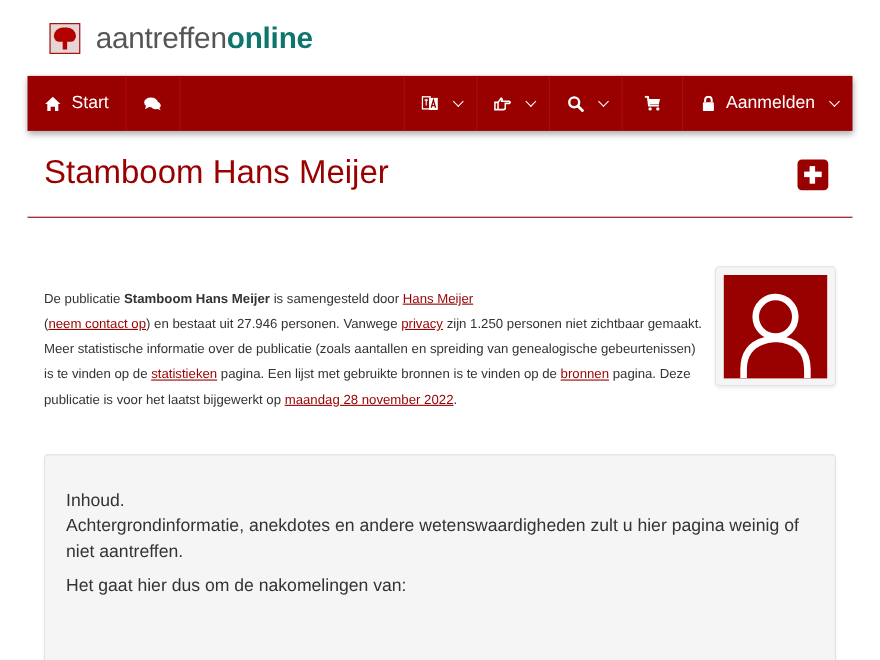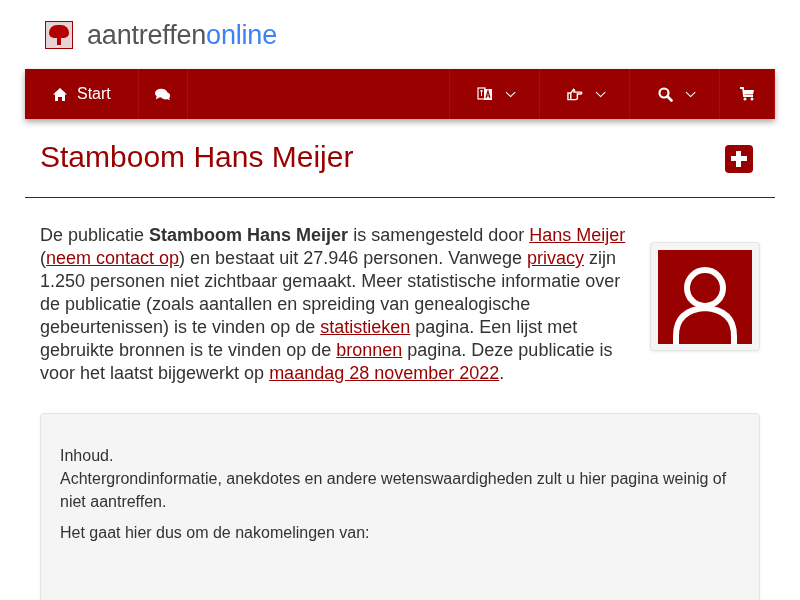--- a/index.html
+++ b/index.html
@@ -4,36 +4,36 @@
 <style>
   * { box-sizing: border-box; margin: 0; padding: 0; }
   html, body { width: 800px; height: 600px; overflow: hidden; background: #fff; }
   body { font-family: "Liberation Sans", sans-serif; color: #333; font-size: 16px; }
 
   .brand { position: absolute; left: 45px; top: 18px; height: 34px; display: flex; align-items: center; }
   .brand-logo { width: 28px; height: 28px; border: 1px solid #9a0000; background: #e7d4d4; position: relative; margin-right: 14px; }
   .brand-logo .crown { position: absolute; left: 3px; top: 3px; width: 20px; height: 13px; background: #b30000; border-radius: 8px 8px 5px 5px; }
   .brand-logo .trunk { position: absolute; left: 11px; top: 14px; width: 4px; height: 9px; background: #b30000; }
   .brand-text { font-size: 27px; color: #555; letter-spacing: -0.2px; }
-  .brand-text b { color: #3b82f6; font-weight: normal; }
+  .brand-text b { color: #0f766e; font-weight: bold; }
 
   .navbar { position: absolute; left: 25px; top: 69px; width: 750px; height: 50px; background: #990000; display: flex; box-shadow: 0 3px 6px rgba(0,0,0,0.35); }
-  .nav-item { height: 50px; display: flex; align-items: center; padding: 0 27px; color: #fff; font-size: 16px; border-right: 1px solid #b00a0a; cursor: pointer; }
+  .nav-item { height: 50px; display: flex; align-items: center; padding: 0 15px; color: #fff; font-size: 16px; border-right: 1px solid #b00a0a; cursor: pointer; }
   .nav-item .ic { display: inline-flex; align-items: center; justify-content: center; width: 16px; height: 16px; margin-right: 9px; }
   .nav-item .ic.only { margin-right: 0; }
   .nav-item .chev { margin-left: 12px; display: inline-block; width: 7px; height: 7px; border-right: 1.5px solid #fff; border-bottom: 1.5px solid #fff; transform: rotate(45deg) translateY(-3px); }
   .spacer { flex: 1; border-right: 1px solid #b00a0a; }
 
   .page-title { position: absolute; left: 40px; top: 140px; font-size: 30px; color: #990000; font-weight: normal; }
   .add-btn { position: absolute; left: 725px; top: 145px; width: 28px; height: 28px; background: #990000; border-radius: 4px; }
   .add-btn:before { content: ""; position: absolute; left: 6px; top: 11px; width: 16px; height: 5px; background: #fff; }
   .add-btn:after { content: ""; position: absolute; left: 11px; top: 6px; width: 5px; height: 16px; background: #fff; }
   .title-rule { position: absolute; left: 25px; top: 197px; width: 750px; height: 1px; background: #990000; }
 
-  .intro { position: absolute; left: 40px; top: 224px; width: 600px; font-size: 18px; line-height: 23px; color: #333; }
+  .intro { position: absolute; left: 40px; top: 260px; width: 600px; font-size: 12px; line-height: 23px; color: #333; }
   .intro b { font-weight: bold; }
   .intro a { color: #990000; text-decoration: underline; }
 
   .avatar-frame { position: absolute; left: 650px; top: 242px; width: 110px; height: 109px; background: #f5f5f5; border: 1px solid #e3e3e3; border-radius: 4px; box-shadow: 0 1px 3px rgba(0,0,0,0.08); }
   .avatar { position: absolute; left: 7px; top: 7px; width: 94px; height: 94px; background: #990000; overflow: hidden; }
 
   .welcome { position: absolute; left: 40px; top: 413px; width: 720px; height: 220px; background: #f5f5f5; border: 1px solid #e3e3e3; border-radius: 4px; box-shadow: 0 1px 3px rgba(0,0,0,0.06); padding: 30px 19px; font-size: 16px; line-height: 23px; color: #333; }
   .welcome p { margin: 0; }
   .welcome p.gap { margin-top: 8px; }
 </style>
@@ -99,20 +99,30 @@
   <div class="nav-item" style="padding:0 19px;">
     <span class="ic only">
       <svg width="15" height="14" viewBox="0 0 15 14">
           <path d="M0 1 L3 1 L4 9 L13 9" fill="none" stroke="#fff" stroke-width="1.8"></path>
           <path d="M3.3 3 L14 3 L13 7.5 L4 7.5 Z" fill="#fff"></path>
           <circle cx="5" cy="12" r="1.5" fill="#fff"></circle>
           <circle cx="12" cy="12" r="1.5" fill="#fff"></circle>
         </svg>
     </span>
   </div>
+  <div class="nav-item" style="border-right:none;">
+    <span class="ic" style="margin-right:8px;">
+      <svg width="12" height="14" viewBox="0 0 12 14">
+          <path d="M3 6 L3 4 Q3 1 6 1 Q9 1 9 4 L9 6" fill="none" stroke="#fff" stroke-width="1.8"></path>
+          <rect x="1" y="6" width="10" height="8" rx="1" fill="#fff"></rect>
+        </svg>
+    </span>
+    <span>Aanmelden</span>
+    <span class="chev"></span>
+  </div>
 </nav>
 
 <h1 class="page-title">Stamboom Hans Meijer</h1>
 <div class="add-btn"></div>
 <div class="title-rule"></div>
 
 <div class="intro">
   <span>De publicatie </span><b>Stamboom Hans Meijer</b><span> is samengesteld door </span><a>Hans Meijer</a><br><span>(</span><a>neem contact op</a><span>) en bestaat uit 27.946 personen. Vanwege </span><a>privacy</a><span> zijn 1.250 personen niet zichtbaar gemaakt. Meer statistische informatie over de publicatie (zoals aantallen en spreiding van genealogische gebeurtenissen) is te vinden op de </span><a>statistieken</a><span> pagina. Een lijst met gebruikte bronnen is te vinden op de </span><a>bronnen</a><span> pagina. Deze publicatie is voor het laatst bijgewerkt op </span><a>maandag 28 november 2022</a><span>.</span>
 </div>
 

